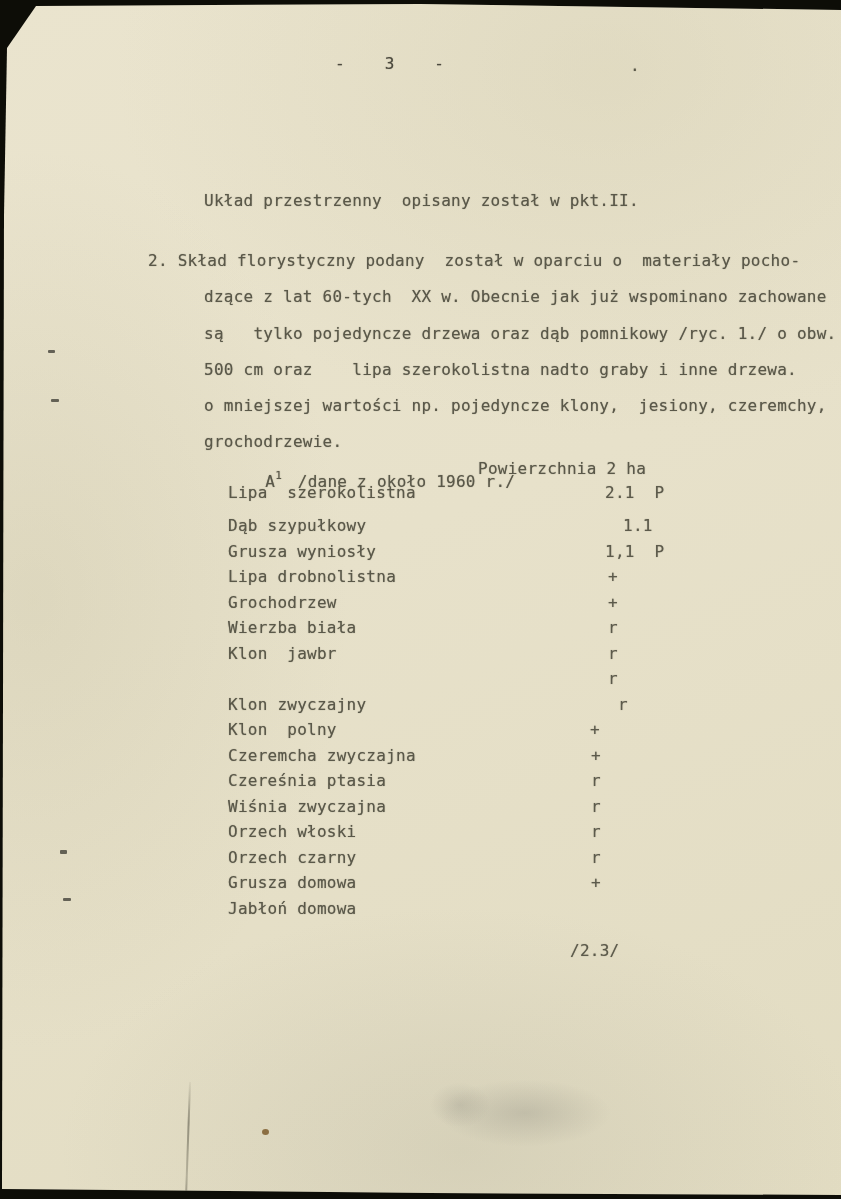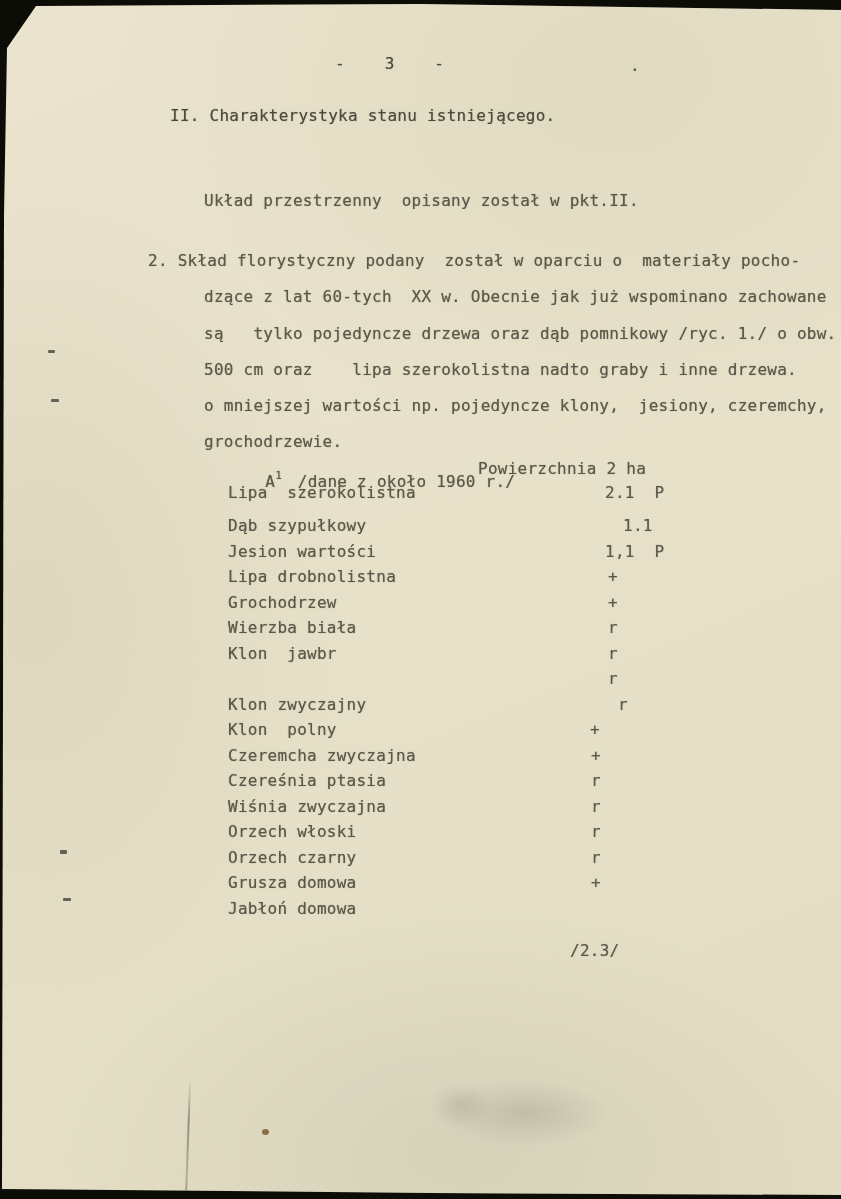--- a/index.html
+++ b/index.html
@@ -69,21 +69,20 @@
 </style>
 </head>
 <body>
 
 <div id="canvas">
   <div id="paper">
 
     <div class="tw dark" id="page-number">-    3    -</div>
     <div class="tw" id="stray-dot">.</div>
 
-    <div class="tw dark" id="heading">II. Charakterystyka stanu istniejącego.</div>
 
     <div class="tw" id="item1-body">Układ przestrzenny  opisany został w pkt.II.</div>
 
     <div class="tw" id="item2"><div class="pline">2. Skład florystyczny podany  został w oparciu o  materiały pocho-</div><div class="pline">dzące z lat 60-tych  XX w. Obecnie jak już wspominano zachowane</div><div class="pline">są   tylko pojedyncze drzewa oraz dąb pomnikowy /ryc. 1./ o obw.</div><div class="pline">500 cm oraz    lipa szerokolistna nadto graby i inne drzewa.</div><div class="pline">o mniejszej wartości np. pojedyncze klony,  jesiony, czeremchy,</div><div class="pline">grochodrzewie.</div></div>
 
     <div class="tw" id="survey-label">
       <span>A</span><sup>1</sup><span class="gap"></span><span>/dane z około 1960 r./</span>
     </div>
     <div class="tw" id="area-label">Powierzchnia 2 ha</div>
 
@@ -92,21 +91,21 @@
     <span class="sname">Lipa  szerokolistna</span>
     <span class="sval" style="left: 605px;">2.1  P</span>
   </div>
 
   <div class="srow">
     <span class="sname">Dąb szypułkowy</span>
     <span class="sval" style="left: 623px; text-align: center;">1.1</span>
   </div>
 
   <div class="srow">
-    <span class="sname">Jesion wartości</span>
+    <span class="sname">Grusza wyniosły</span>
     <span class="sval" style="left: 605px;">1,1  P</span>
   </div>
 
   <div class="srow">
     <span class="sname">Lipa drobnolistna</span>
     <span class="sval" style="left: 608px;">+</span>
   </div>
 
   <div class="srow">
     <span class="sname">Grochodrzew</span>

